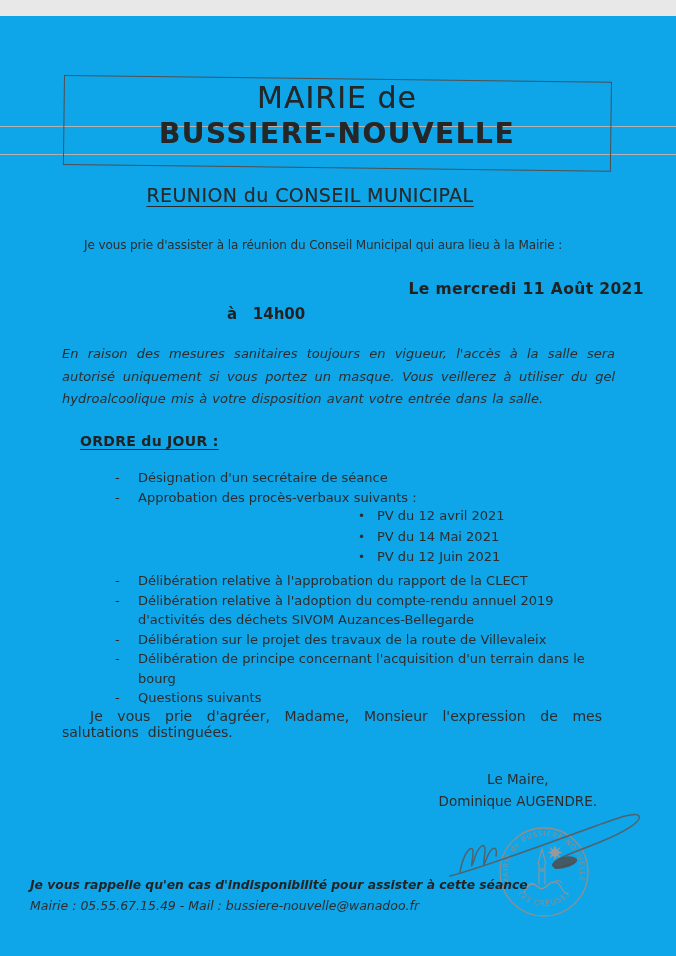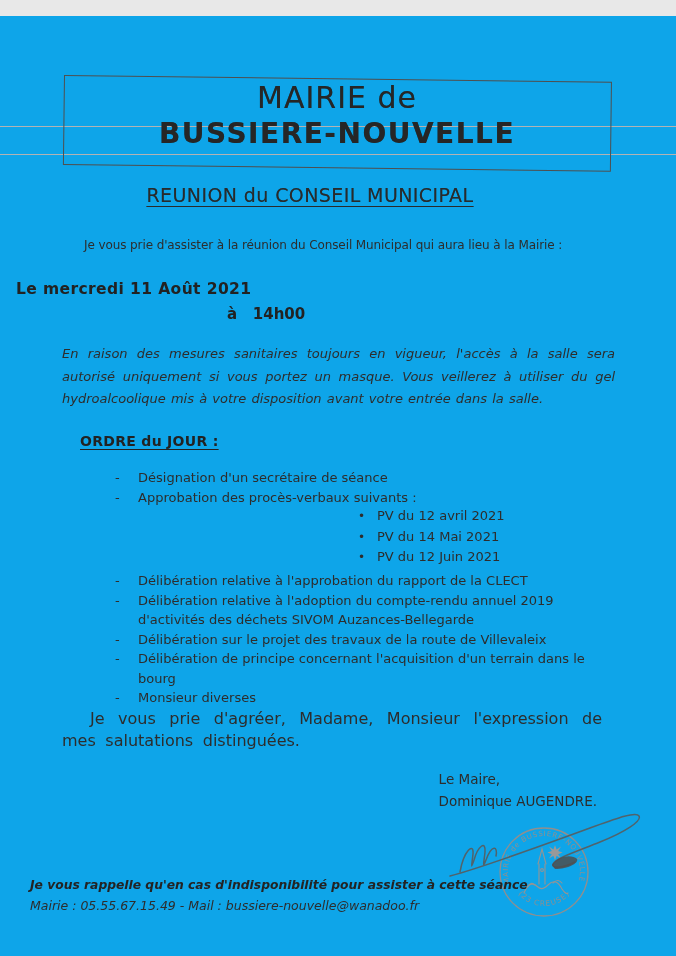--- a/index.html
+++ b/index.html
@@ -26,21 +26,21 @@
     position:absolute;left:0;top:168px;width:620px;text-align:center;
     font-size:19px;letter-spacing:.4px;color:#2a2a2a;
     text-decoration:underline;text-underline-offset:4px;
     text-shadow:0 0 .4px rgba(0,0,0,.35);
   }
   .intro{
     position:absolute;left:62px;top:222px;width:556px;
     font-size:12px;text-indent:22px;letter-spacing:-.1px;
   }
   .date-line{
-    position:absolute;left:16px;top:264px;width:636px;text-align:left;
+    position:absolute;left:8px;top:264px;width:636px;text-align:right;
     font-size:15.5px;font-weight:bold;letter-spacing:.4px;color:#222;
   }
   .time-line{
     position:absolute;left:227px;top:289px;
     font-size:15px;font-weight:bold;color:#222;white-space:pre;
   }
   .sanitary{
     position:absolute;left:62px;top:327px;width:553px;
     font-size:13px;font-style:italic;line-height:22.5px;
     text-align:justify;word-spacing:1px;
@@ -55,25 +55,25 @@
   .dash-list .marker{width:23px;flex:none;}
   .dash-list .li-text{flex:1;}
   .list1{top:452px;}
   .list2{top:555px;}
   .list2 .li{line-height:19.5px;}
   .pv-list{position:absolute;left:358px;top:490px;width:260px;}
   .pv-list .li{display:flex;line-height:20.5px;font-size:13px;}
   .pv-list .marker{width:19px;flex:none;font-size:12px;}
   .closing{
     position:absolute;left:62px;top:692px;width:540px;
-    font-size:16px;text-indent:28px;text-align:justify;
-    word-spacing:4.5px;line-height:22px;
+    font-size:14px;text-indent:28px;text-align:justify;
+    word-spacing:4.5px;line-height:16px;
   }
   .signoff{
-    position:absolute;right:79px;top:753px;text-align:left;
+    position:absolute;right:79px;top:753px;text-align:center;
     font-size:13.5px;line-height:21.5px;
   }
   .footer{
     position:absolute;left:30px;top:859px;width:616px;
     font-size:12.3px;font-style:italic;line-height:20.5px;z-index:5;
   }
   .footer .bold{font-weight:bold;color:#232323;}
   .footer .contact{font-size:12.5px;font-weight:normal;color:#2d2d2d;}
   .stamp-svg{position:absolute;left:497px;top:809px;z-index:3;}
   .sig-svg{position:absolute;left:440px;top:786px;z-index:4;}
@@ -139,21 +139,21 @@
       <div class="li">
       <span class="marker">-</span>
       <span class="li-text">Délibération sur le projet des travaux de la route de Villevaleix</span>
     </div>
       <div class="li">
       <span class="marker">-</span>
       <span class="li-text">Délibération de principe concernant l'acquisition d'un terrain dans le bourg</span>
     </div>
       <div class="li">
       <span class="marker">-</span>
-      <span class="li-text">Monsieur diverses</span>
+      <span class="li-text">Questions suivants</span>
     </div>
     </div>
 
   <div class="closing">Je vous prie d'agréer, Madame, Monsieur l'expression de mes salutations distinguées.</div>
 
   <div class="signoff">
     <div>Le Maire,</div>
     <div>Dominique AUGENDRE.</div>
   </div>
 

